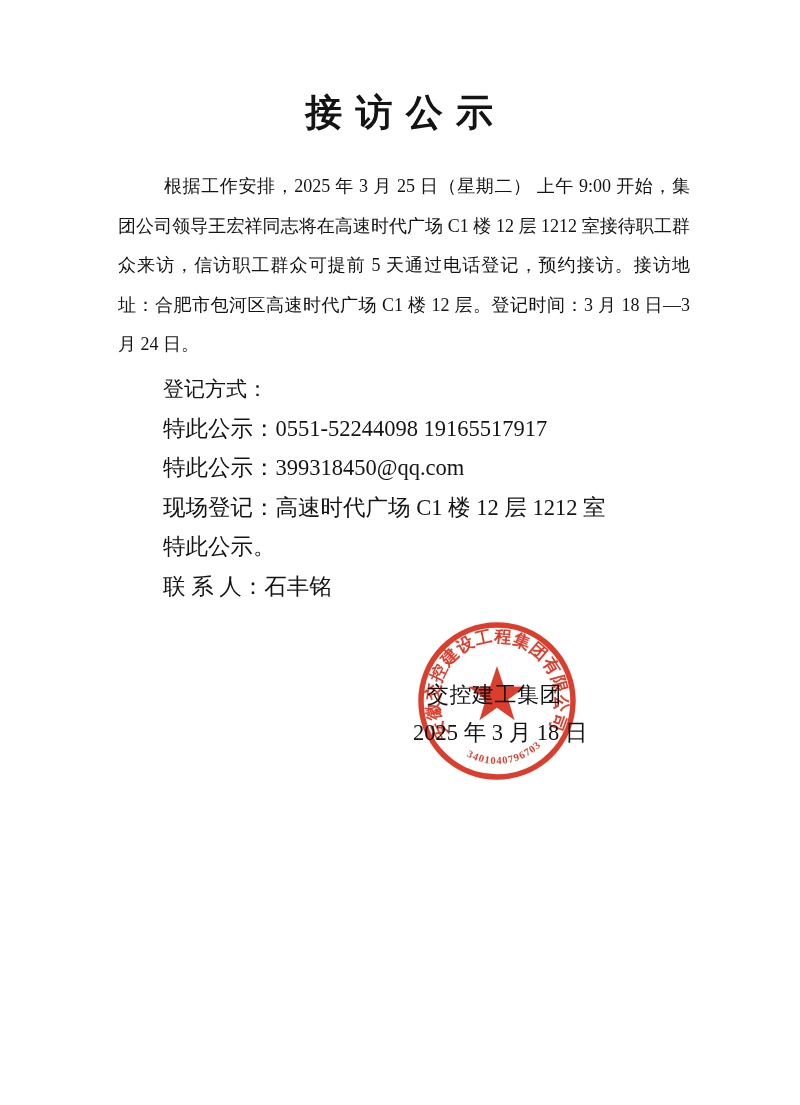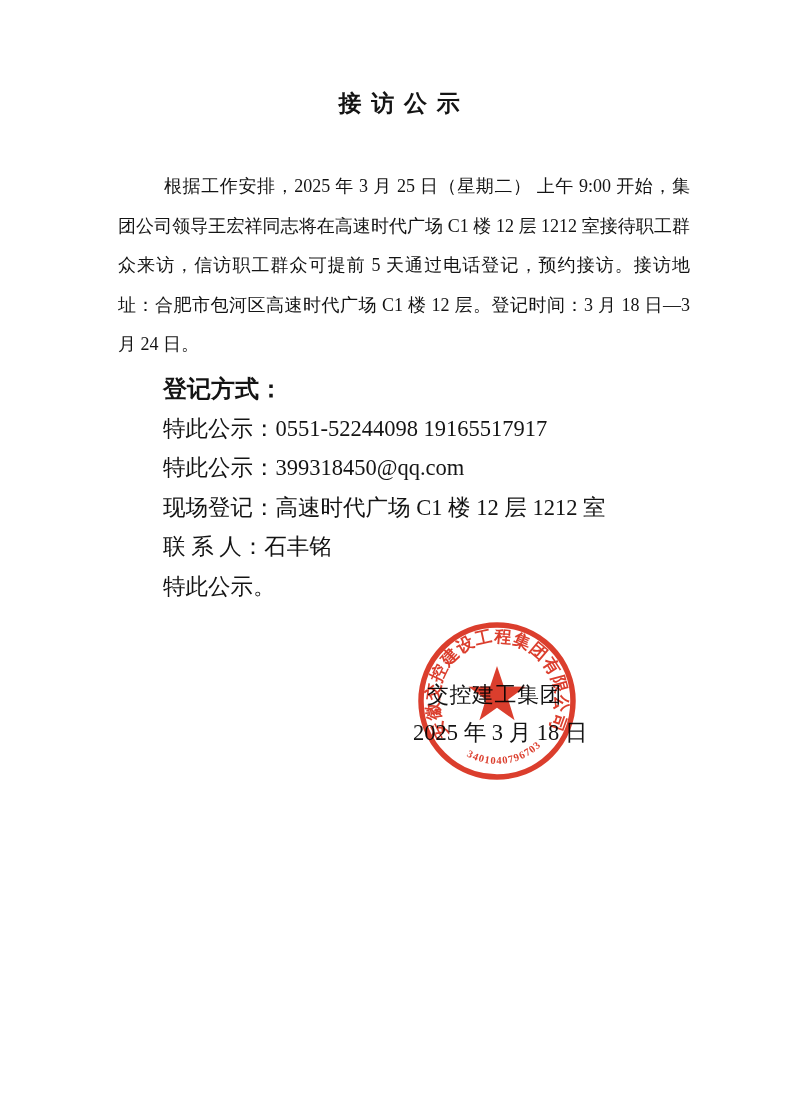--- a/index.html
+++ b/index.html
@@ -9,39 +9,39 @@
     font-family: "Liberation Serif", "DejaVu Serif", serif;
     color: #141414;
     position: relative;
     overflow: hidden;
   }
   .page { position: relative; width: 800px; height: 1105px; background: #ffffff; }
 
   .doc-title {
     position: absolute; top: 88px; left: 0; width: 100%;
     text-align: center;
-    font-size: 23px; font-weight: 700; letter-spacing: 2px;
+    font-size: 37px; font-weight: 700; letter-spacing: 2px;
     white-space: nowrap;
   }
 
   .doc-paragraph {
     position: absolute; top: 167px; left: 118px; width: 572px;
     font-size: 18px; line-height: 39.6px;
     text-align: justify; text-indent: 46px;
     word-break: break-all;
   }
 
   .details {
     position: absolute; top: 369px; left: 163px; width: 540px;
     font-size: 22.5px; line-height: 39.5px;
   }
   .details .heading {
-    font-weight: 700;
+    font-weight: 400;
     font-family: "Liberation Sans", "DejaVu Sans", sans-serif;
-    font-size: 24px;
+    font-size: 21px;
   }
   .detail-line { white-space: nowrap; }
 
   .sig-org {
     position: absolute; top: 680px; left: 427px;
     font-size: 22px; letter-spacing: 0.5px; white-space: nowrap;
   }
   .sig-date {
     position: absolute; top: 717px; left: 413px;
     font-size: 22.5px; white-space: nowrap;
@@ -69,22 +69,22 @@
 
   <h1 class="doc-title">接 访 公 示</h1>
 
   <p class="doc-paragraph">根据工作安排，2025 年 3 月 25 日（星期二） 上午 9:00 开始，集团公司领导王宏祥同志将在高速时代广场 C1 楼 12 层 1212 室接待职工群众来访，信访职工群众可提前 5 天通过电话登记，预约接访。接访地址：合肥市包河区高速时代广场 C1 楼 12 层。登记时间：3 月 18 日—3 月 24 日。</p>
 
   <div class="details">
     <div class="heading">登记方式：</div>
     <div class="detail-line"><span>特此公示：</span><span>0551-52244098 19165517917</span></div>
     <div class="detail-line"><span>特此公示：</span><span>399318450@qq.com</span></div>
     <div class="detail-line"><span>现场登记：</span><span>高速时代广场 C1 楼 12 层 1212 室</span></div>
+    <div class="detail-line">特此公示。</div>
     <div class="detail-line"><span>联 系 人：</span><span>石丰铭</span></div>
-    <div class="detail-line">特此公示。</div>
   </div>
 
   <div class="sig-org">交控建工集团</div>
   <div class="sig-date">2025 年 3 月 18 日</div>
 
   <svg class="seal" viewBox="0 0 170 170" xmlns="http://www.w3.org/2000/svg" aria-hidden="true">
     <defs>
       <path id="arcTop" d="M 36.7,118.8 A 59,59 0 1 1 133.3,118.8"></path>
       <path id="arcBottom" d="M 35.4,123.8 A 63,63 0 0 0 143.4,108.6"></path>
     </defs>

